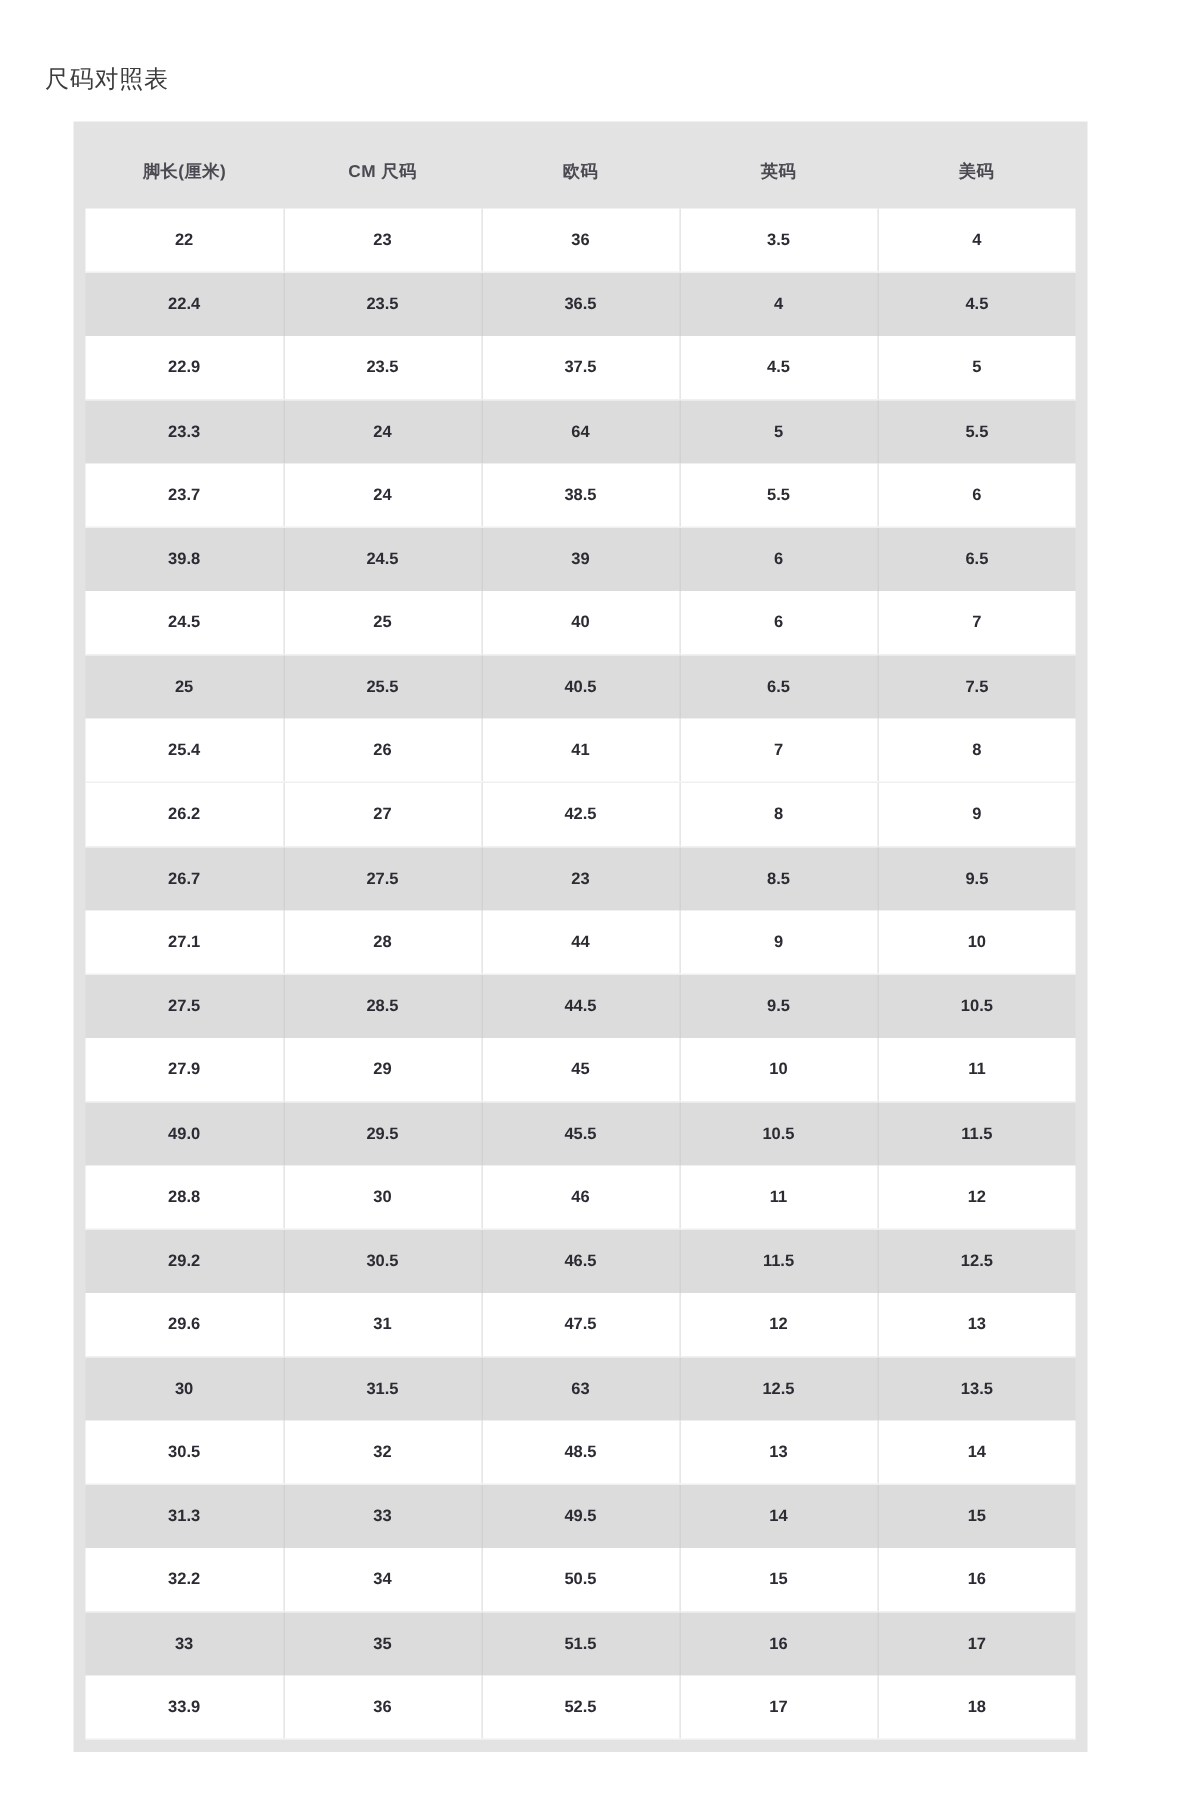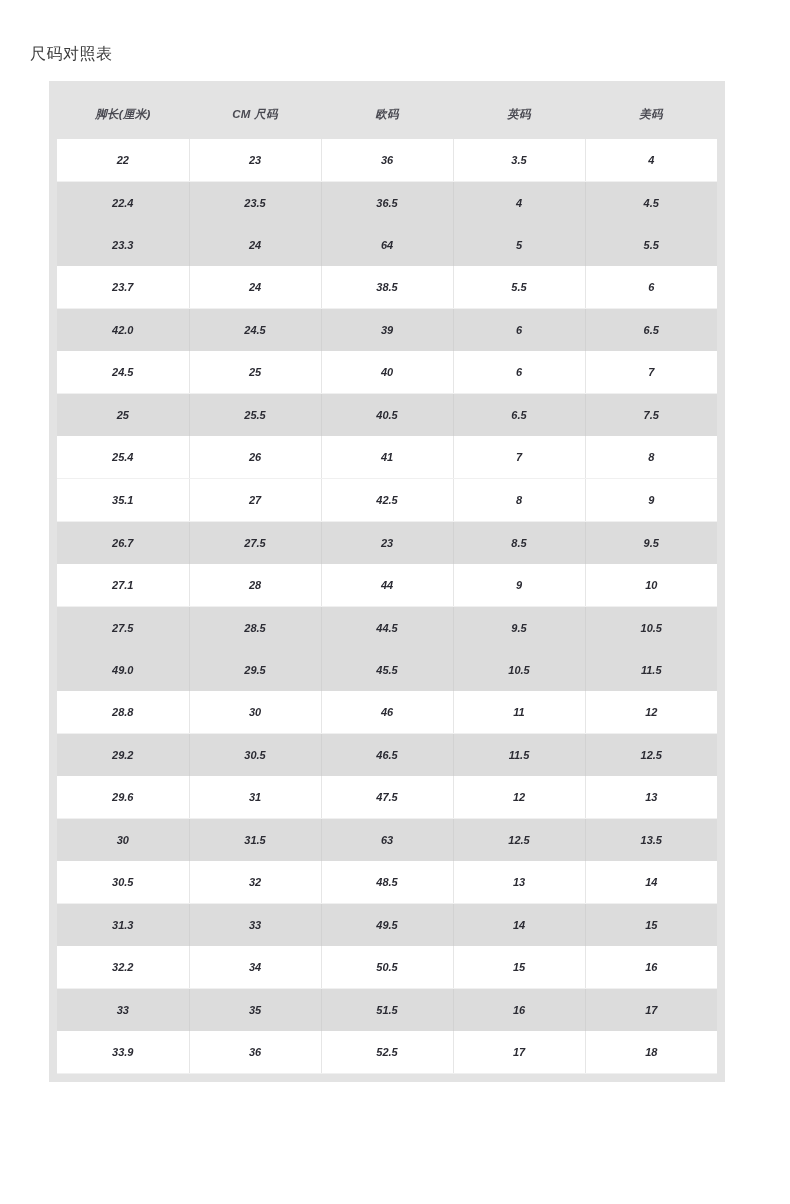--- a/index.html
+++ b/index.html
@@ -32,21 +32,20 @@
     margin: 18px 0 0 49px;
     width: 676px;
     background: #e3e3e3;
     padding: 8px 8px 8px 8px;
     box-sizing: border-box;
   }
   table.size-table {
     width: 100%;
     border-collapse: collapse;
     table-layout: fixed;
-    font-style: italic;
   }
   table.size-table th,
   table.size-table td {
     text-align: center;
     vertical-align: middle;
     font-size: 11px;
     color: #2b2b33;
     font-weight: bold;
     height: 42px;
     padding: 0;
@@ -102,36 +101,43 @@
             <td>3.5</td>
             <td>4</td>
           </tr>
           <tr class="row-even">
             <td>22.4</td>
             <td>23.5</td>
             <td>36.5</td>
             <td>4</td>
             <td>4.5</td>
           </tr>
+          <tr class="row-odd">
+            <td>22.9</td>
+            <td>23.5</td>
+            <td>37.5</td>
+            <td>4.5</td>
+            <td>5</td>
+          </tr>
           <tr class="row-even">
             <td>23.3</td>
             <td>24</td>
             <td>64</td>
             <td>5</td>
             <td>5.5</td>
           </tr>
           <tr class="row-odd">
             <td>23.7</td>
             <td>24</td>
             <td>38.5</td>
             <td>5.5</td>
             <td>6</td>
           </tr>
           <tr class="row-even">
-            <td>42.0</td>
+            <td>39.8</td>
             <td>24.5</td>
             <td>39</td>
             <td>6</td>
             <td>6.5</td>
           </tr>
           <tr class="row-odd">
             <td>24.5</td>
             <td>25</td>
             <td>40</td>
             <td>6</td>
@@ -145,21 +151,21 @@
             <td>7.5</td>
           </tr>
           <tr class="row-odd">
             <td>25.4</td>
             <td>26</td>
             <td>41</td>
             <td>7</td>
             <td>8</td>
           </tr>
           <tr class="row-odd">
-            <td>35.1</td>
+            <td>26.2</td>
             <td>27</td>
             <td>42.5</td>
             <td>8</td>
             <td>9</td>
           </tr>
           <tr class="row-even">
             <td>26.7</td>
             <td>27.5</td>
             <td>23</td>
             <td>8.5</td>
@@ -172,20 +178,27 @@
             <td>9</td>
             <td>10</td>
           </tr>
           <tr class="row-even">
             <td>27.5</td>
             <td>28.5</td>
             <td>44.5</td>
             <td>9.5</td>
             <td>10.5</td>
           </tr>
+          <tr class="row-odd">
+            <td>27.9</td>
+            <td>29</td>
+            <td>45</td>
+            <td>10</td>
+            <td>11</td>
+          </tr>
           <tr class="row-even">
             <td>49.0</td>
             <td>29.5</td>
             <td>45.5</td>
             <td>10.5</td>
             <td>11.5</td>
           </tr>
           <tr class="row-odd">
             <td>28.8</td>
             <td>30</td>

